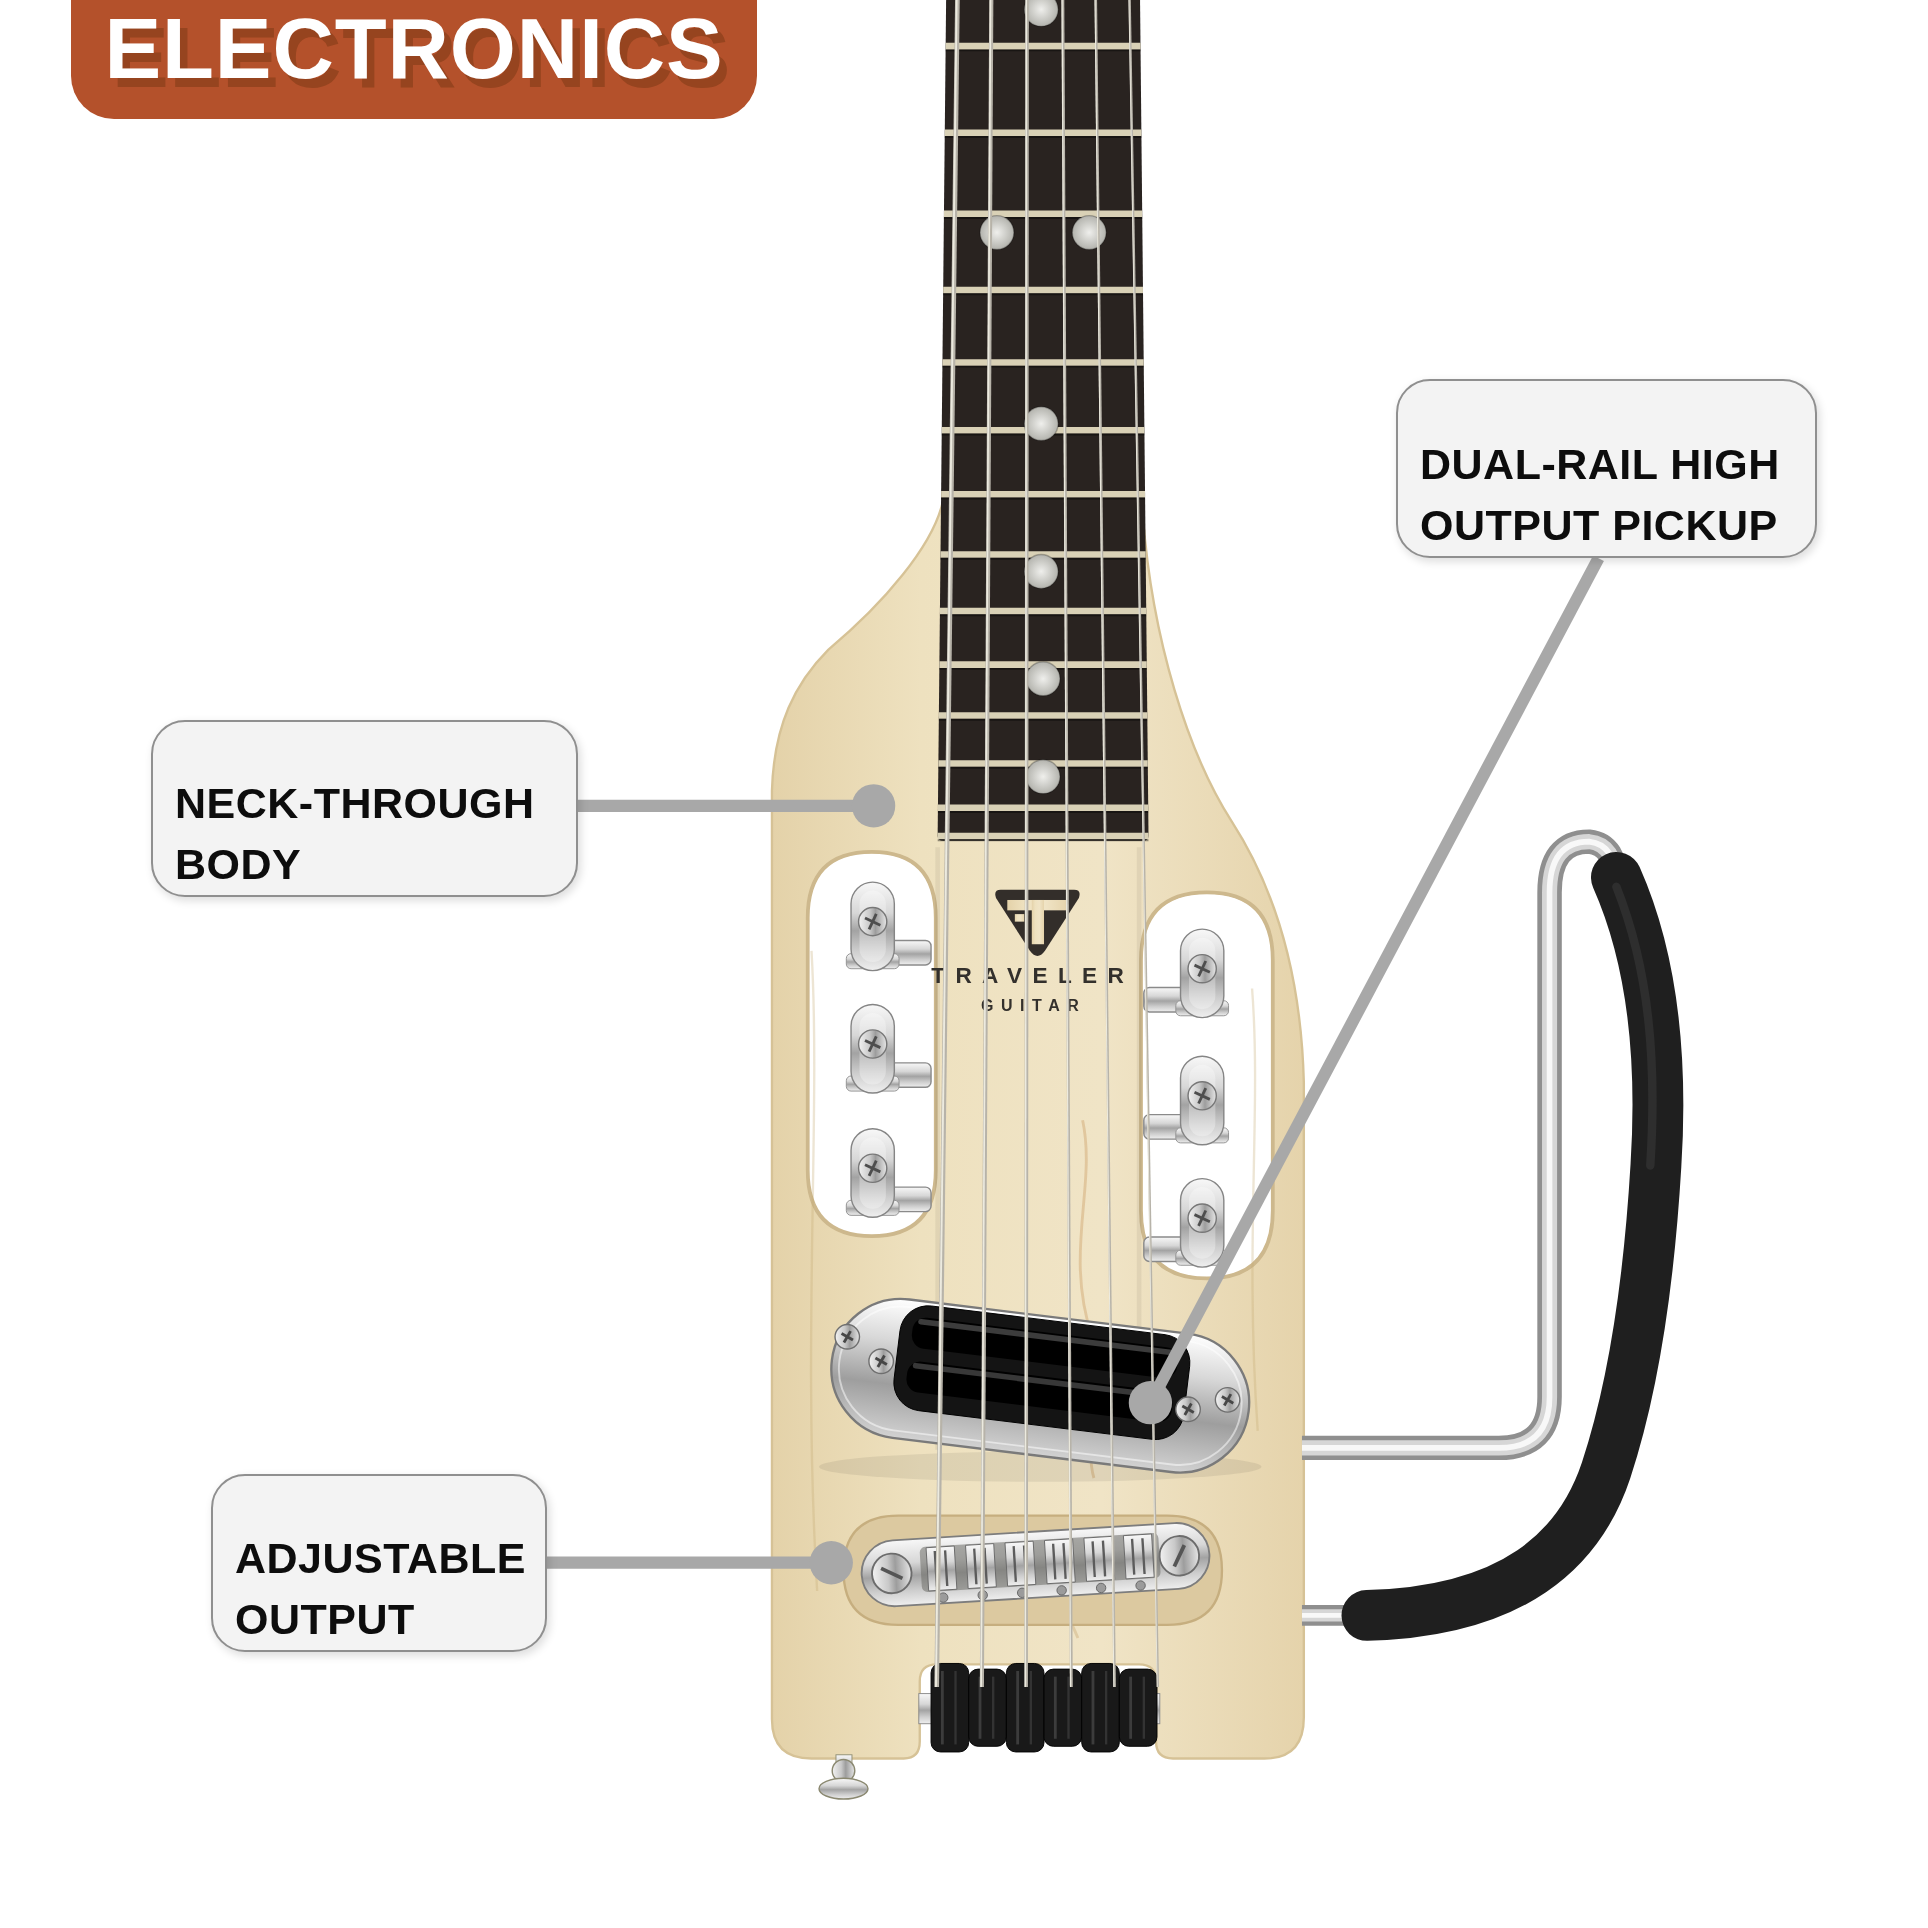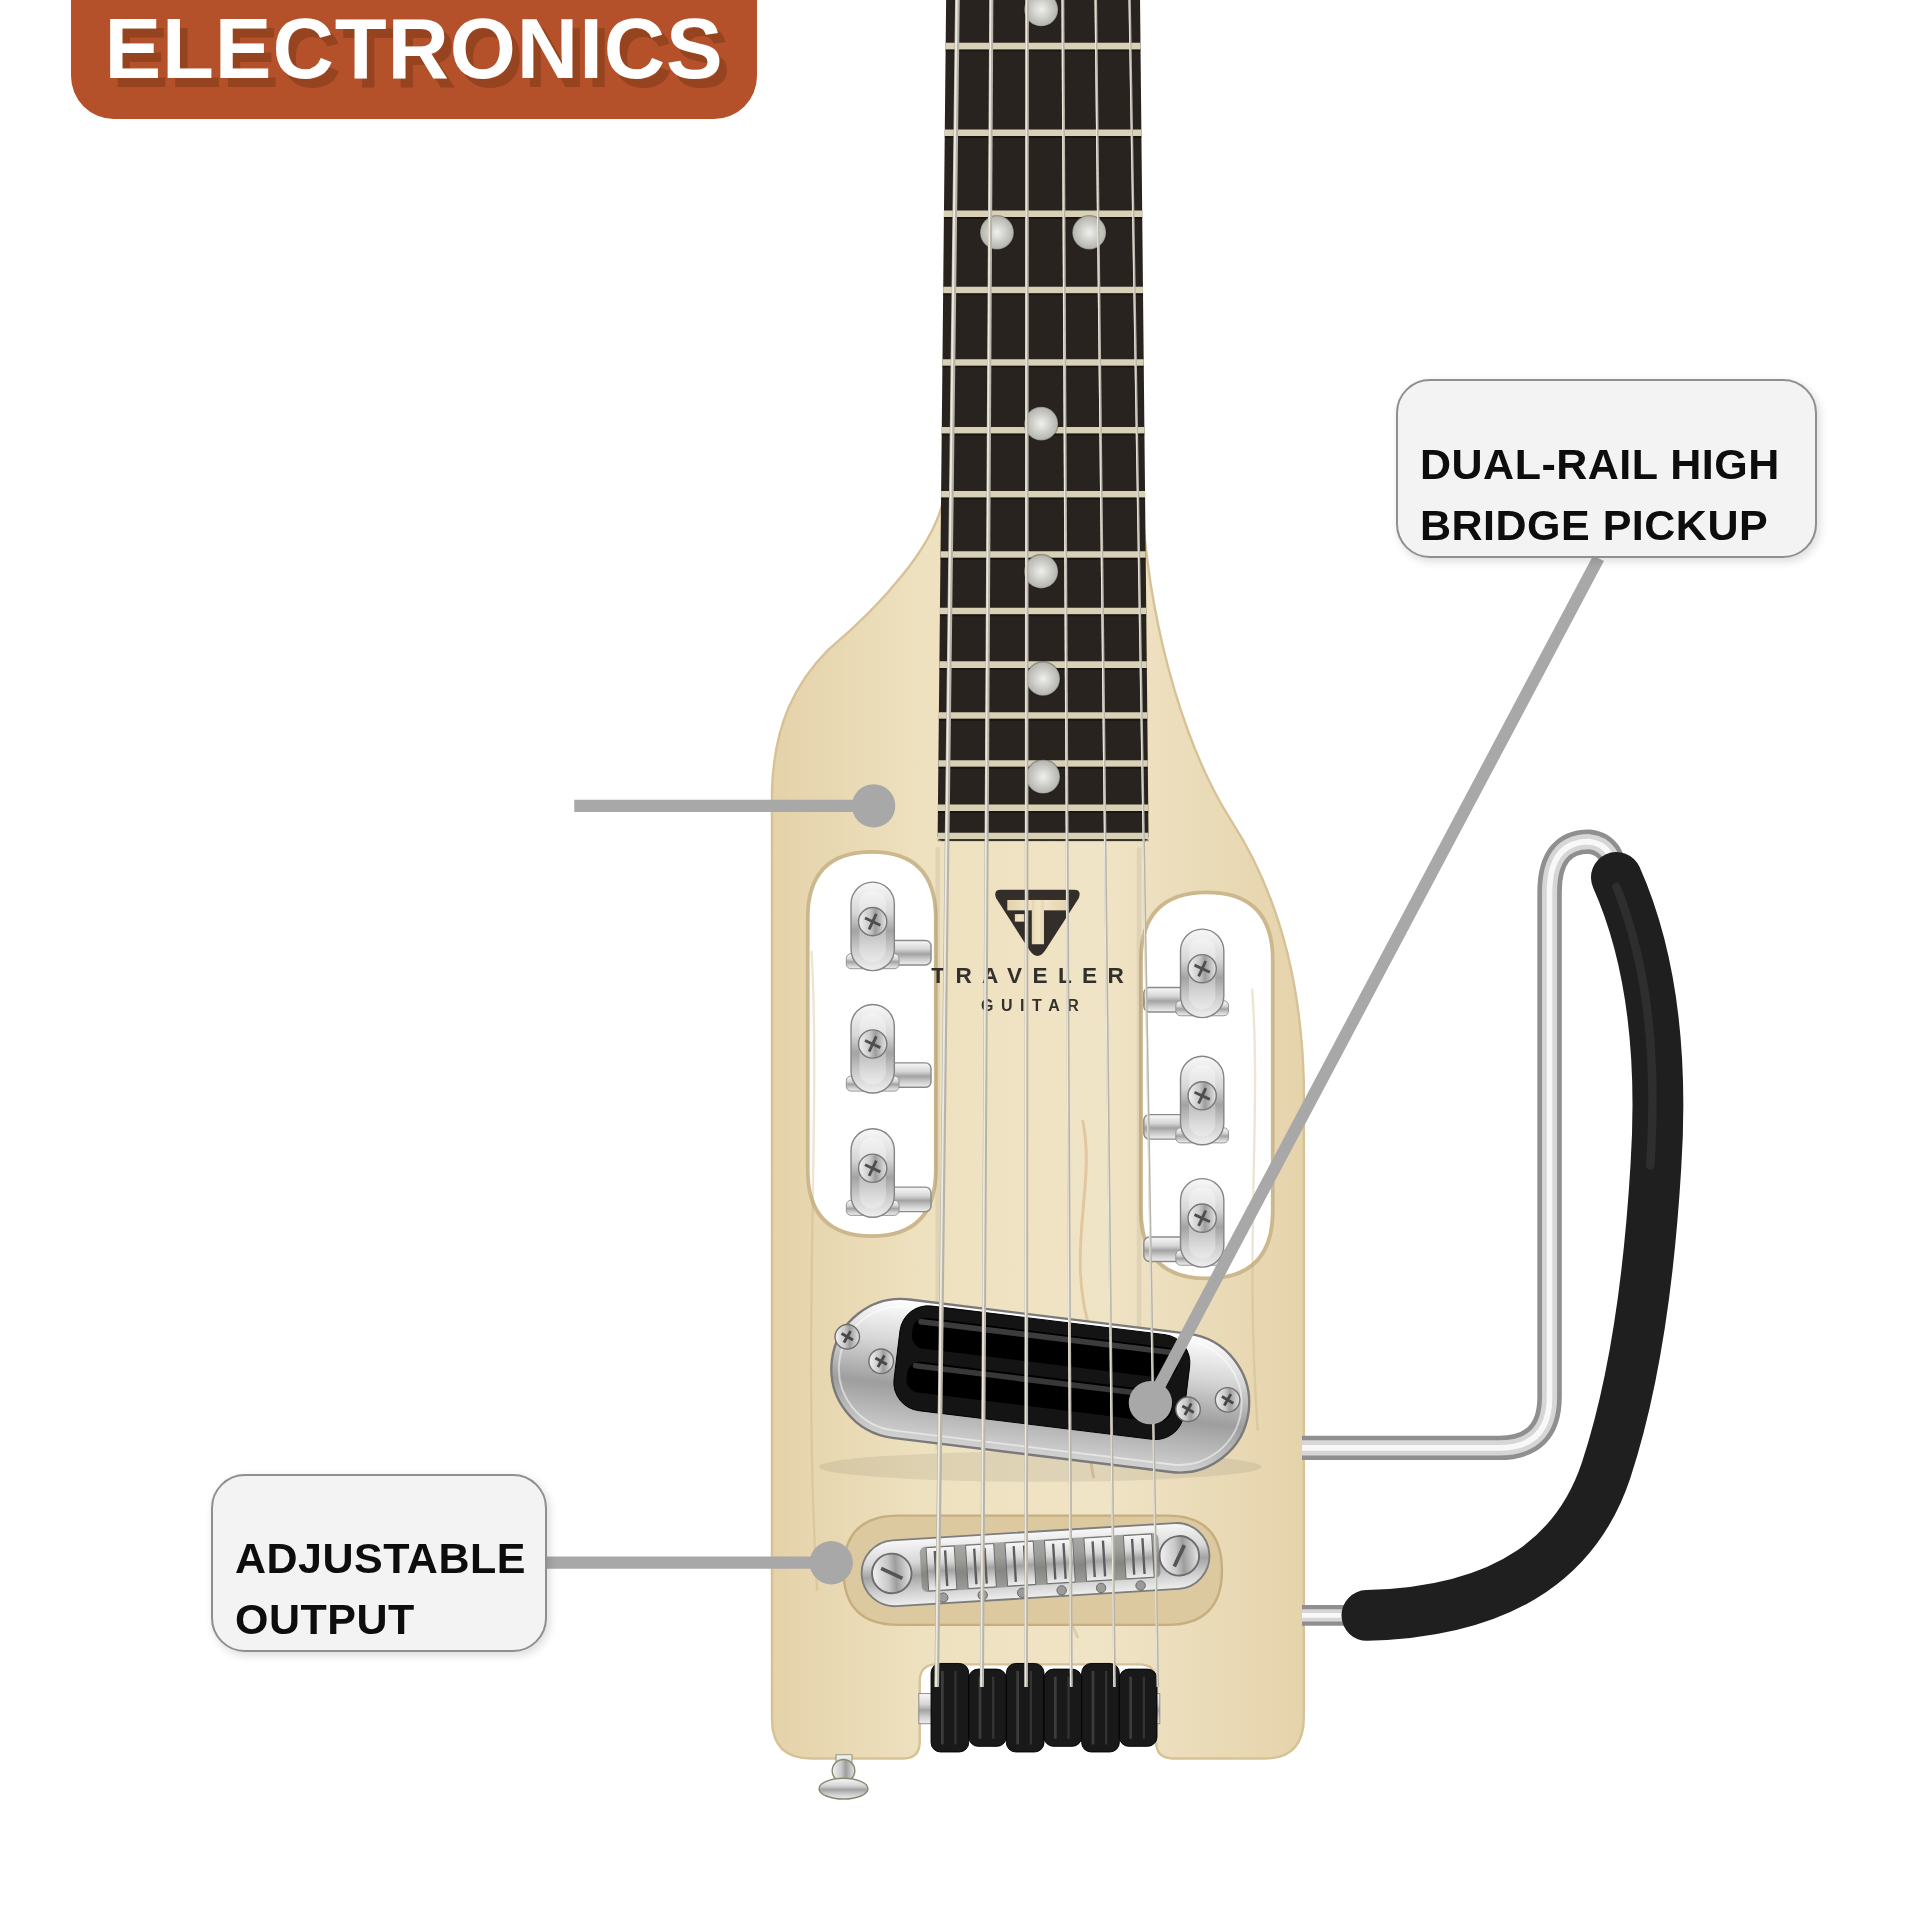--- a/index.html
+++ b/index.html
@@ -320,20 +320,24 @@
       <circle cx="1222" cy="1490" r="23" stroke="none"></circle>
     </g>
   </svg>
 
   <div class="badge">
     <span>ELECTRONICS</span>
   </div>
 
   <div class="callout" id="co-pickup">
     <span>DUAL-RAIL HIGH</span>
-    <span>BRIDGE PICKUP</span>
+    <span>OUTPUT PICKUP</span>
+  </div>
+  <div class="callout" id="co-neck">
+    <span>NECK-THROUGH</span>
+    <span>BODY</span>
   </div>
   <div class="callout" id="co-bridge">
     <span>ADJUSTABLE</span>
     <span>OUTPUT</span>
   </div>
 </div>
 
 
 </body></html>

